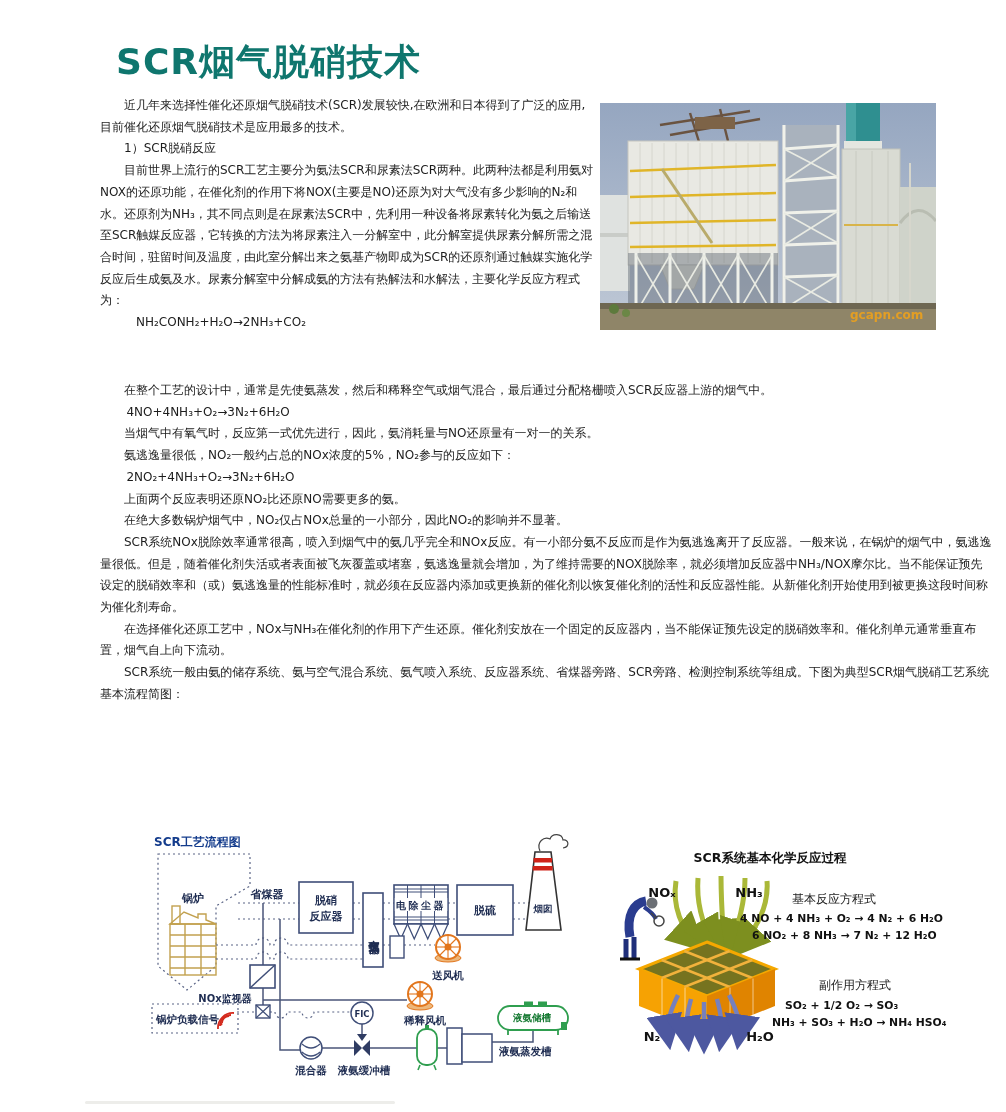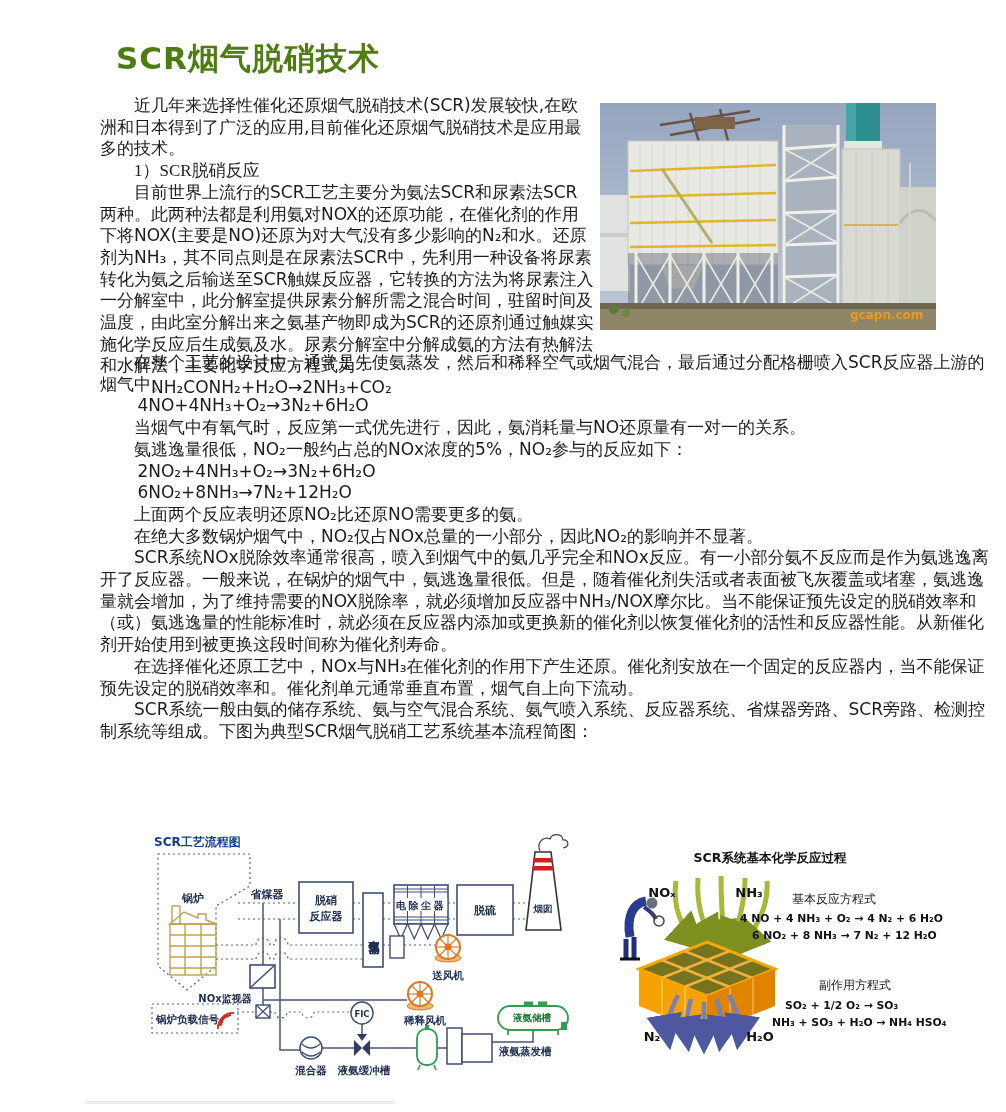--- a/index.html
+++ b/index.html
@@ -1,25 +1,25 @@
 <!DOCTYPE html>
 <html><head>
 <meta charset="utf-8">
 <style>
   html,body{margin:0;padding:0;background:#ffffff;}
   .page{position:relative;width:1006px;height:1112px;background:#ffffff;overflow:hidden;
         font-family:"DejaVu Sans",sans-serif;}
-  .page-title{position:absolute;left:116px;top:38px;font-size:31px;font-weight:bold;
-        color:#4d7c0f;letter-spacing:1px;}
+  .page-title{position:absolute;left:116px;top:38px;font-size:36px;font-weight:bold;
+        color:#0f766e;letter-spacing:1px;}
   .blockA{position:absolute;left:100px;top:95px;width:494px;}
-  .blockB{position:absolute;left:100px;top:352px;width:893px;}
-  .blockA p,.blockB p{margin:0;font-size:17px;line-height:21.7px;color:#1c1c1c;text-indent:2em;}
+  .blockB{position:absolute;left:100px;top:380px;width:893px;}
+  .blockA p,.blockB p{margin:0;font-size:12px;line-height:21.7px;color:#1c1c1c;text-indent:2em;}
   p.eq{text-indent:2.2em;}
   p.eq1{text-indent:3em;}
-  .sub{margin:0;font-size:16px;line-height:21.7px;color:#2e7fc1;font-weight:normal;text-indent:2em;font-family:Liberation Serif, serif;}
+  .sub{margin:0;font-size:16px;line-height:21.7px;color:#2e7fc1;font-weight:normal;text-indent:2em;}
   .photo{position:absolute;left:600px;top:103px;width:336px;height:227px;}
   .flow{position:absolute;left:142px;top:832px;width:445px;height:250px;}
   .react{position:absolute;left:612px;top:845px;width:390px;height:215px;}
   .vlabel{position:absolute;left:363px;top:897px;width:20px;height:72px;
         writing-mode:vertical-rl;text-orientation:upright;font-size:11px;font-weight:bold;
         color:#1f2d52;letter-spacing:1px;text-align:center;line-height:20px;}
   .smudge{position:absolute;left:85px;top:1101px;width:310px;height:3px;background:#ededea;border-radius:2px;}
   svg text{font-family:"DejaVu Sans",sans-serif;}
 </style>
 </head>
@@ -35,21 +35,20 @@
     <p>目前世界上流行的SCR工艺主要分为氨法SCR和尿素法SCR两种。此两种法都是利用氨对NOX的还原功能，在催化剂的作用下将NOX(主要是NO)还原为对大气没有多少影响的N₂和水。还原剂为NH₃，其不同点则是在尿素法SCR中，先利用一种设备将尿素转化为氨之后输送至SCR触媒反应器，它转换的方法为将尿素注入一分解室中，此分解室提供尿素分解所需之混合时间，驻留时间及温度，由此室分解出来之氨基产物即成为SCR的还原剂通过触媒实施化学反应后生成氨及水。尿素分解室中分解成氨的方法有热解法和水解法，主要化学反应方程式为：</p>
     <p class="eq eq1">NH₂CONH₂+H₂O→2NH₃+CO₂</p>
   </div>
 
   <div class="blockB">
     <p>在整个工艺的设计中，通常是先使氨蒸发，然后和稀释空气或烟气混合，最后通过分配格栅喷入SCR反应器上游的烟气中。</p>
     <p class="eq">4NO+4NH₃+O₂→3N₂+6H₂O</p>
     <p>当烟气中有氧气时，反应第一式优先进行，因此，氨消耗量与NO还原量有一对一的关系。</p>
     <p>氨逃逸量很低，NO₂一般约占总的NOx浓度的5%，NO₂参与的反应如下：</p>
     <p class="eq">2NO₂+4NH₃+O₂→3N₂+6H₂O</p>
-    <p class="eq">6NO₂+8NH₃→7N₂+12H₂O</p>
     <p>上面两个反应表明还原NO₂比还原NO需要更多的氨。</p>
     <p>在绝大多数锅炉烟气中，NO₂仅占NOx总量的一小部分，因此NO₂的影响并不显著。</p>
     <p>SCR系统NOx脱除效率通常很高，喷入到烟气中的氨几乎完全和NOx反应。有一小部分氨不反应而是作为氨逃逸离开了反应器。一般来说，在锅炉的烟气中，氨逃逸量很低。但是，随着催化剂失活或者表面被飞灰覆盖或堵塞，氨逃逸量就会增加，为了维持需要的NOX脱除率，就必须增加反应器中NH₃/NOX摩尔比。当不能保证预先设定的脱硝效率和（或）氨逃逸量的性能标准时，就必须在反应器内添加或更换新的催化剂以恢复催化剂的活性和反应器性能。从新催化剂开始使用到被更换这段时间称为催化剂寿命。</p>
     <p>在选择催化还原工艺中，NOx与NH₃在催化剂的作用下产生还原。催化剂安放在一个固定的反应器内，当不能保证预先设定的脱硝效率和。催化剂单元通常垂直布置，烟气自上向下流动。</p>
     <p>SCR系统一般由氨的储存系统、氨与空气混合系统、氨气喷入系统、反应器系统、省煤器旁路、SCR旁路、检测控制系统等组成。下图为典型SCR烟气脱硝工艺系统基本流程简图：</p>
   </div>
 
   <svg class="photo" viewBox="0 0 336 227">
     <defs>
       <linearGradient id="sky" x1="0" y1="0" x2="0" y2="1">

